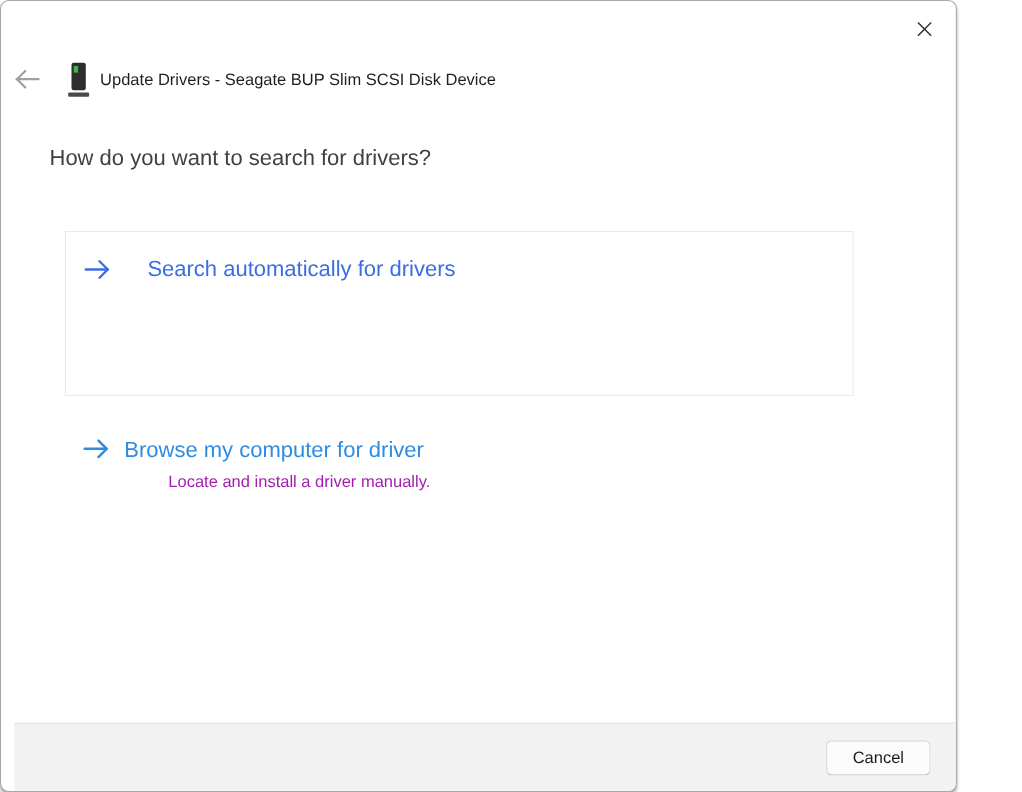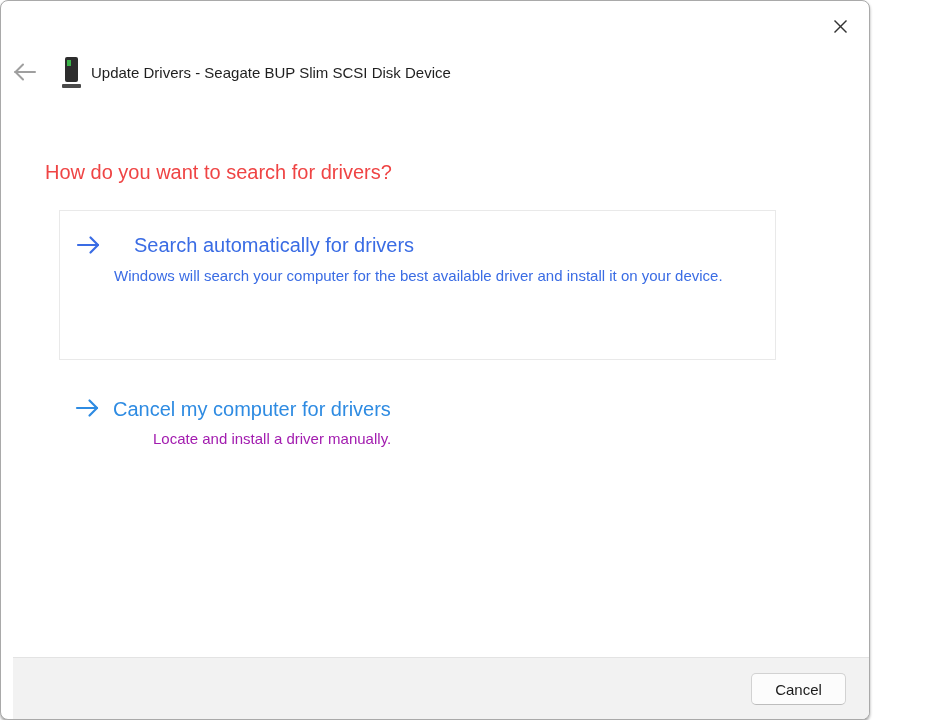--- a/index.html
+++ b/index.html
@@ -68,22 +68,21 @@
     color: #1f1f1f;
     white-space: nowrap;
   }
 
   
   .page-heading {
     position: absolute;
     left: 44px; top: 132px;
     font-size: 20px;
     font-weight: 400;
-    color: #ef4444;
-    margin-top: 28px;
+    color: #404040;
   }
 
   
   .option-box {
     position: absolute;
     left: 58px; top: 209px;
     width: 717px; height: 150px;
     border: 1px solid #e9e9e9;
     background: #ffffff;
     cursor: pointer;
@@ -188,33 +187,32 @@
 
   <div class="option-box">
     <span class="opt-arrow-1">
       <svg width="26" height="20" viewBox="0 0 26 20">
         <line x1="2" y1="10" x2="22" y2="10" stroke="#3a6ce4" stroke-width="2.2" stroke-linecap="round"></line>
         <polyline points="14.5,2.5 22,10 14.5,17.5" fill="none" stroke="#3a6ce4" stroke-width="2.2" stroke-linecap="round" stroke-linejoin="round"></polyline>
       </svg>
     </span>
     <div class="opt-content-1">
       <div class="opt-title-1">Search automatically for drivers</div>
-      <div class="opt-desc-1">Windows will search your computer for the best available driver and install it on your device.</div>
     </div>
   </div>
 
   <div class="option-plain">
     <span class="opt-arrow-2">
       <svg width="26" height="20" viewBox="0 0 26 20">
         <line x1="2" y1="10" x2="22" y2="10" stroke="#2e8be2" stroke-width="2.2" stroke-linecap="round"></line>
         <polyline points="14.5,2.5 22,10 14.5,17.5" fill="none" stroke="#2e8be2" stroke-width="2.2" stroke-linecap="round" stroke-linejoin="round"></polyline>
       </svg>
     </span>
     <div class="opt-content-2">
-      <div class="opt-title-2">Cancel my computer for drivers</div>
+      <div class="opt-title-2">Browse my computer for driver</div>
       <div class="opt-desc-2">Locate and install a driver manually.</div>
     </div>
   </div>
 
   <div class="footer">
     <button class="cancel-btn">Cancel</button>
   </div>
 
 </div>
 

